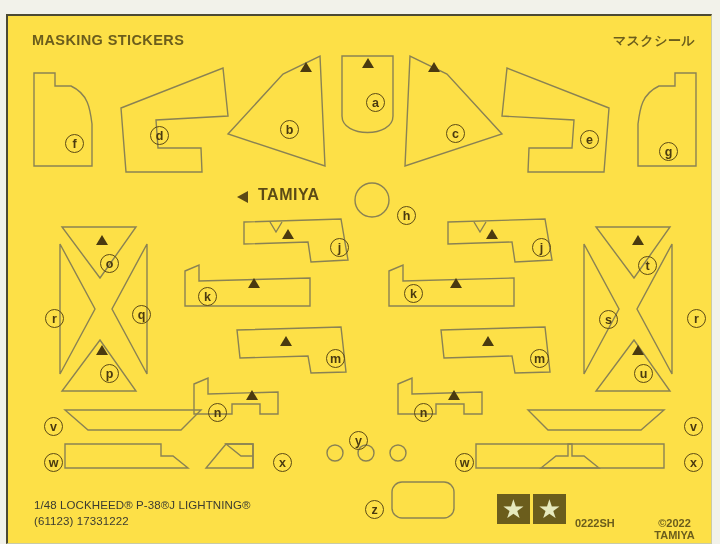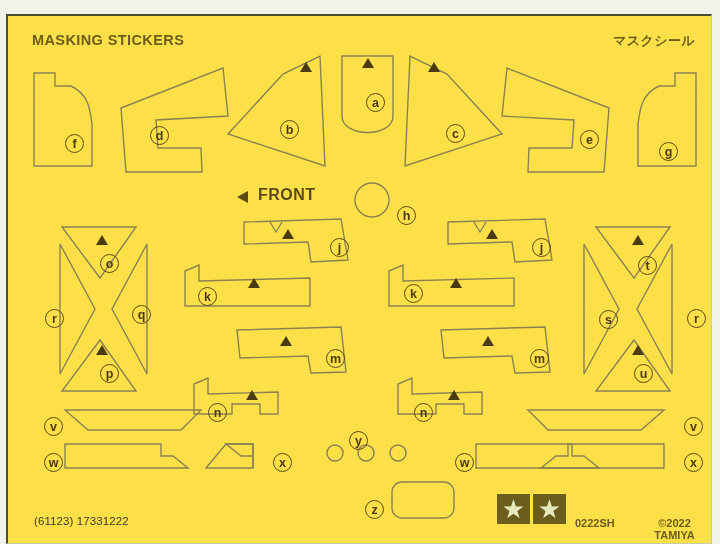--- a/index.html
+++ b/index.html
@@ -135,22 +135,23 @@
     <circle class="sh" cx="358" cy="437" r="8"></circle>
     <circle class="sh" cx="390" cy="437" r="8"></circle>
 
     <rect class="sh" x="384" y="466" width="62" height="36" rx="10" ry="10"></rect>
   </svg>
 
   <div class="ttl" id="title">MASKING STICKERS</div>
   <div class="ttl" id="jp">マスクシール</div>
 
   <div id="frontArrow"></div>
-  <div id="frontLabel">FRONT</div>
-
+  <div id="frontLabel">TAMIYA</div>
+
+  <div id="footLine1">1/48 LOCKHEED® P-38®J LIGHTNING®</div>
   <div id="footLine2">(61123) 17331222</div>
 
   <div id="logo">
     <div class="starbox" id="sb1">
       <span class="star">★</span>
     </div>
     <div class="starbox" id="sb2">
       <span class="star">★</span>
     </div>
     <div id="code">0222SH</div>

